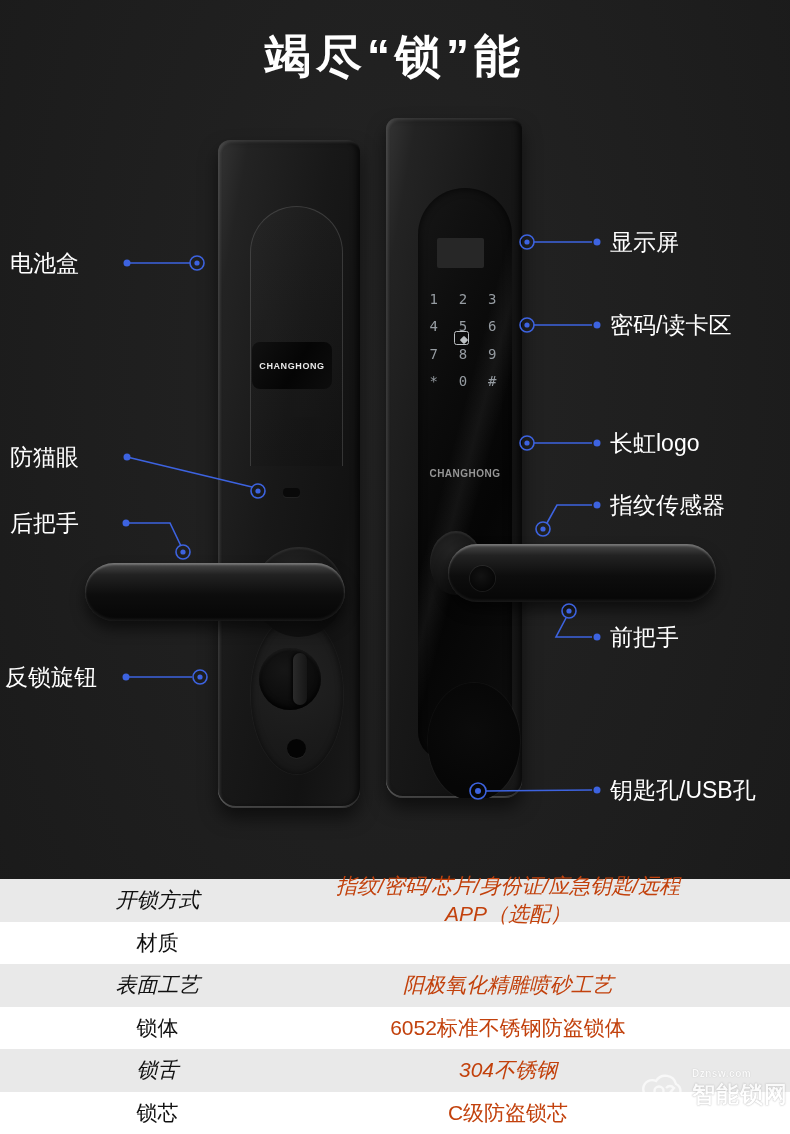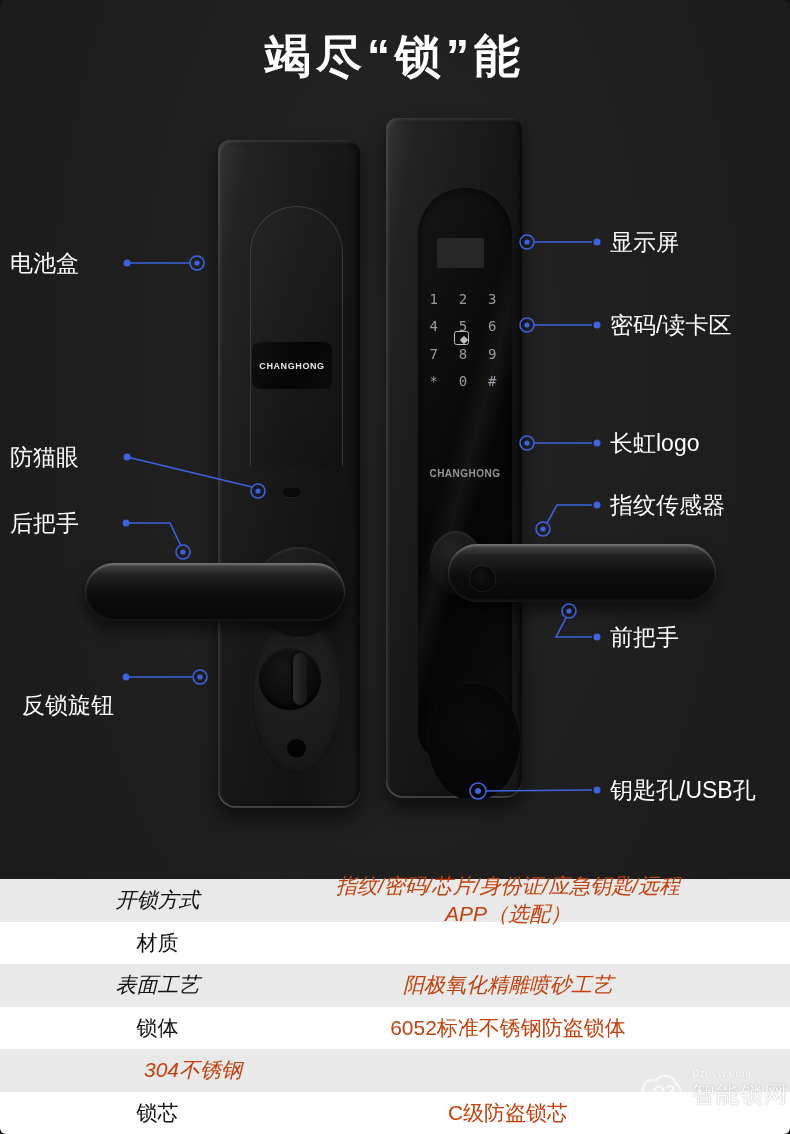--- a/index.html
+++ b/index.html
@@ -2,21 +2,20 @@
 <html><head>
 <meta charset="utf-8">
 <style>
   * { margin:0; padding:0; box-sizing:border-box; }
   html,body { background:#111; }
   body { font-family:"Liberation Sans","DejaVu Sans",sans-serif; }
   #canvas {
     position:relative; width:790px; height:1134px; margin:0 auto;
     background:radial-gradient(ellipse at 50% 32%, #242424 0%, #1e1e1e 55%, #191919 100%);
     overflow:hidden;
-    border-radius:6px;
   }
   
   .title {
     position:absolute; top:26px; left:0; width:100%;
     text-align:center; color:#fff; font-size:46px; font-weight:700;
     letter-spacing:5px;
   }
   
   .lock-body {
     position:absolute; overflow:hidden;
@@ -143,21 +142,21 @@
   .watermark {
     position:absolute; left:642px; top:1058px; width:148px; height:62px;
     display:flex; align-items:center; opacity:0.8; pointer-events:none;
   }
   .watermark .wm-text { margin-left:4px; }
   .wm-domain {
     color:#fff; font-size:10px; font-weight:700; letter-spacing:0.5px;
     text-shadow:0 0 1px rgba(120,120,120,0.6);
   }
   .wm-name {
-    color:#fff; font-size:23px; font-weight:400; letter-spacing:1px;
+    color:#fff; font-size:23px; font-weight:700; letter-spacing:1px;
     text-shadow:0 0 1px rgba(120,120,120,0.7), 0 0 2px rgba(150,150,150,0.4);
   }
 </style>
 </head>
 <body>
 
 <div id="canvas">
 
   <div class="title">竭尽“锁”能</div>
 
@@ -271,21 +270,21 @@
           <circle cx="478" cy="791" r="3" fill="#3d63e0" stroke="none"></circle>
         <line x1="486" y1="791" x2="592" y2="790"></line>
         <circle cx="597" cy="790" r="3.5" fill="#3d63e0" stroke="none"></circle>
       </g>
     </g>
   </svg>
 
   <div class="callout-label label-left" style="left:10px; top:250px; width:110px;">电池盒</div>
   <div class="callout-label label-left" style="left:10px; top:444px; width:112px;">防猫眼</div>
   <div class="callout-label label-left" style="left:10px; top:510px; width:112px;">后把手</div>
-  <div class="callout-label label-left" style="left:22px; top:664px; width:115px;margin-top:28px;">反锁旋钮</div>
+  <div class="callout-label label-left" style="left:5px; top:664px; width:115px;">反锁旋钮</div>
 
   <div class="callout-label label-right" style="left:610px; top:229px;">显示屏</div>
   <div class="callout-label label-right" style="left:610px; top:312px;">密码/读卡区</div>
   <div class="callout-label label-right" style="left:610px; top:430px;">长虹logo</div>
   <div class="callout-label label-right" style="left:610px; top:492px;">指纹传感器</div>
   <div class="callout-label label-right" style="left:610px; top:624px;">前把手</div>
   <div class="callout-label label-right" style="left:610px; top:777px;">钥匙孔/USB孔</div>
 
   <div class="spec-table">
     <div class="spec-row alt">
@@ -297,20 +296,21 @@
     </div>
     <div class="spec-row alt">
       <div class="spec-label">表面工艺</div>
       <div class="spec-value">阳极氧化精雕喷砂工艺</div>
     </div>
     <div class="spec-row plain">
       <div class="spec-label">锁体</div>
       <div class="spec-value">6052标准不锈钢防盗锁体</div>
     </div>
     <div class="spec-row alt">
+      <div class="spec-label">锁舌</div>
       <div class="spec-value">304不锈钢</div>
     </div>
     <div class="spec-row plain">
       <div class="spec-label">锁芯</div>
       <div class="spec-value">C级防盗锁芯</div>
     </div>
   </div>
 
   <div class="watermark">
     <svg width="46" height="42" viewBox="0 0 46 42">

